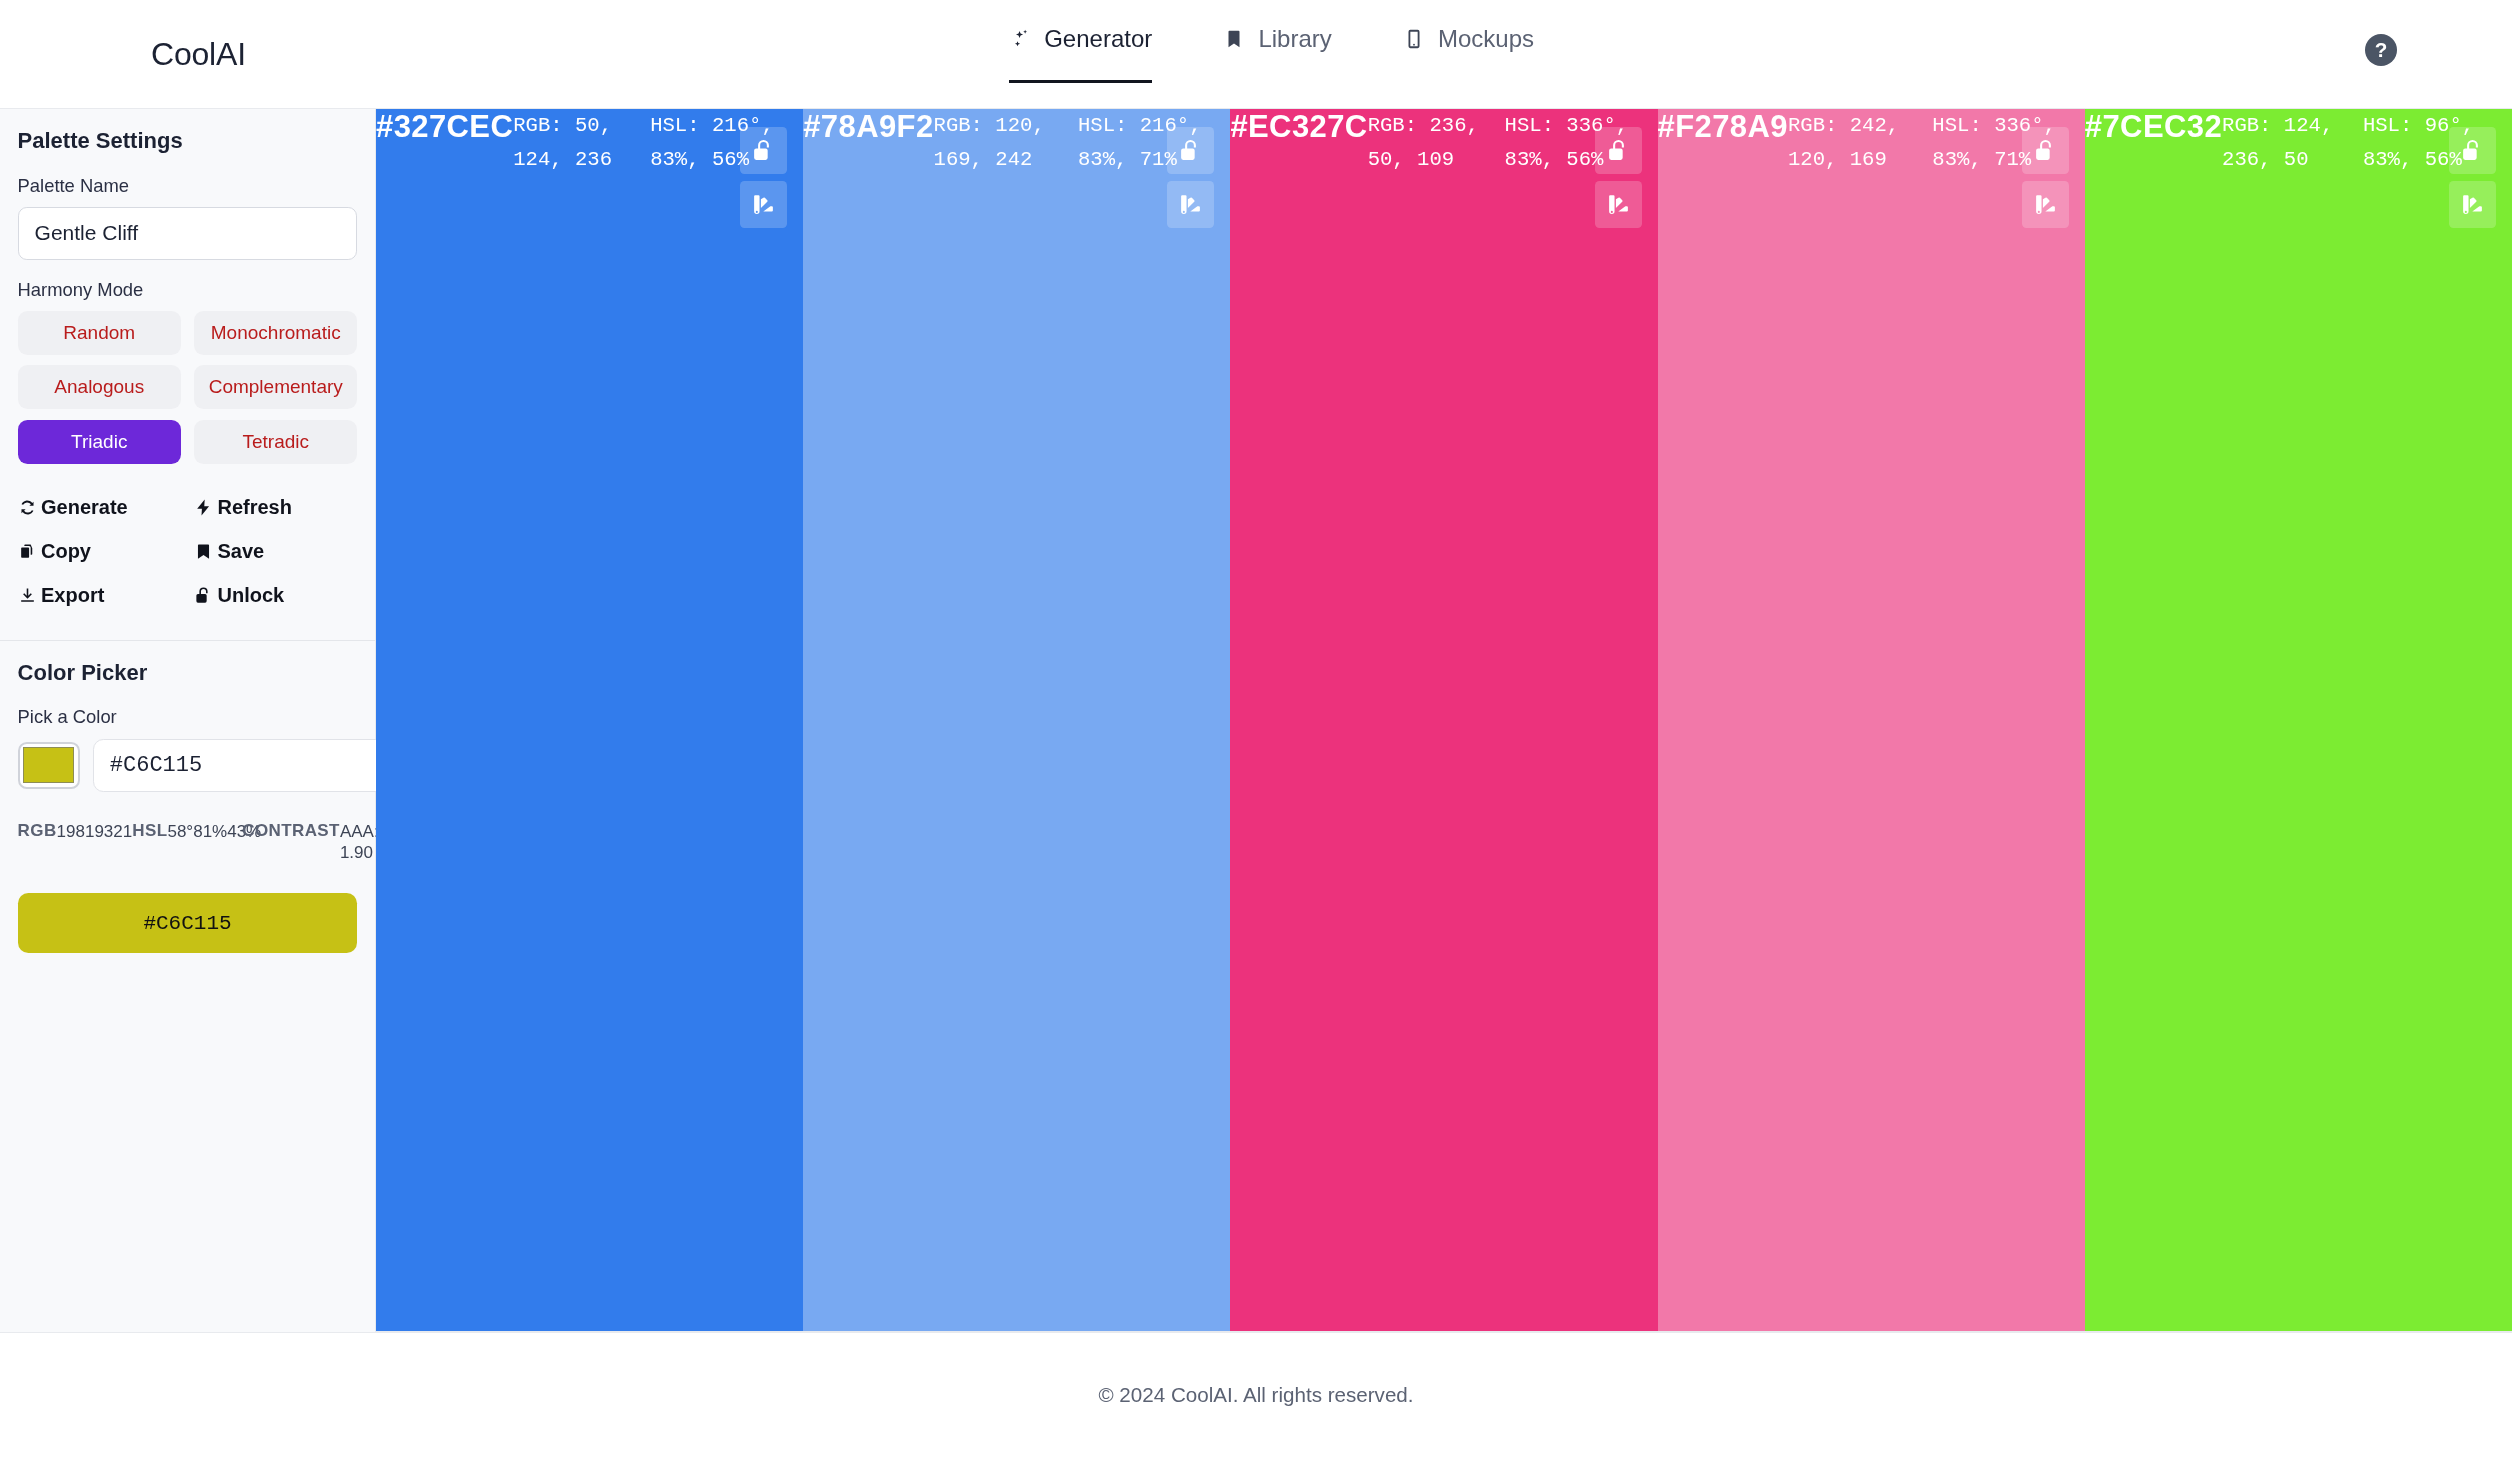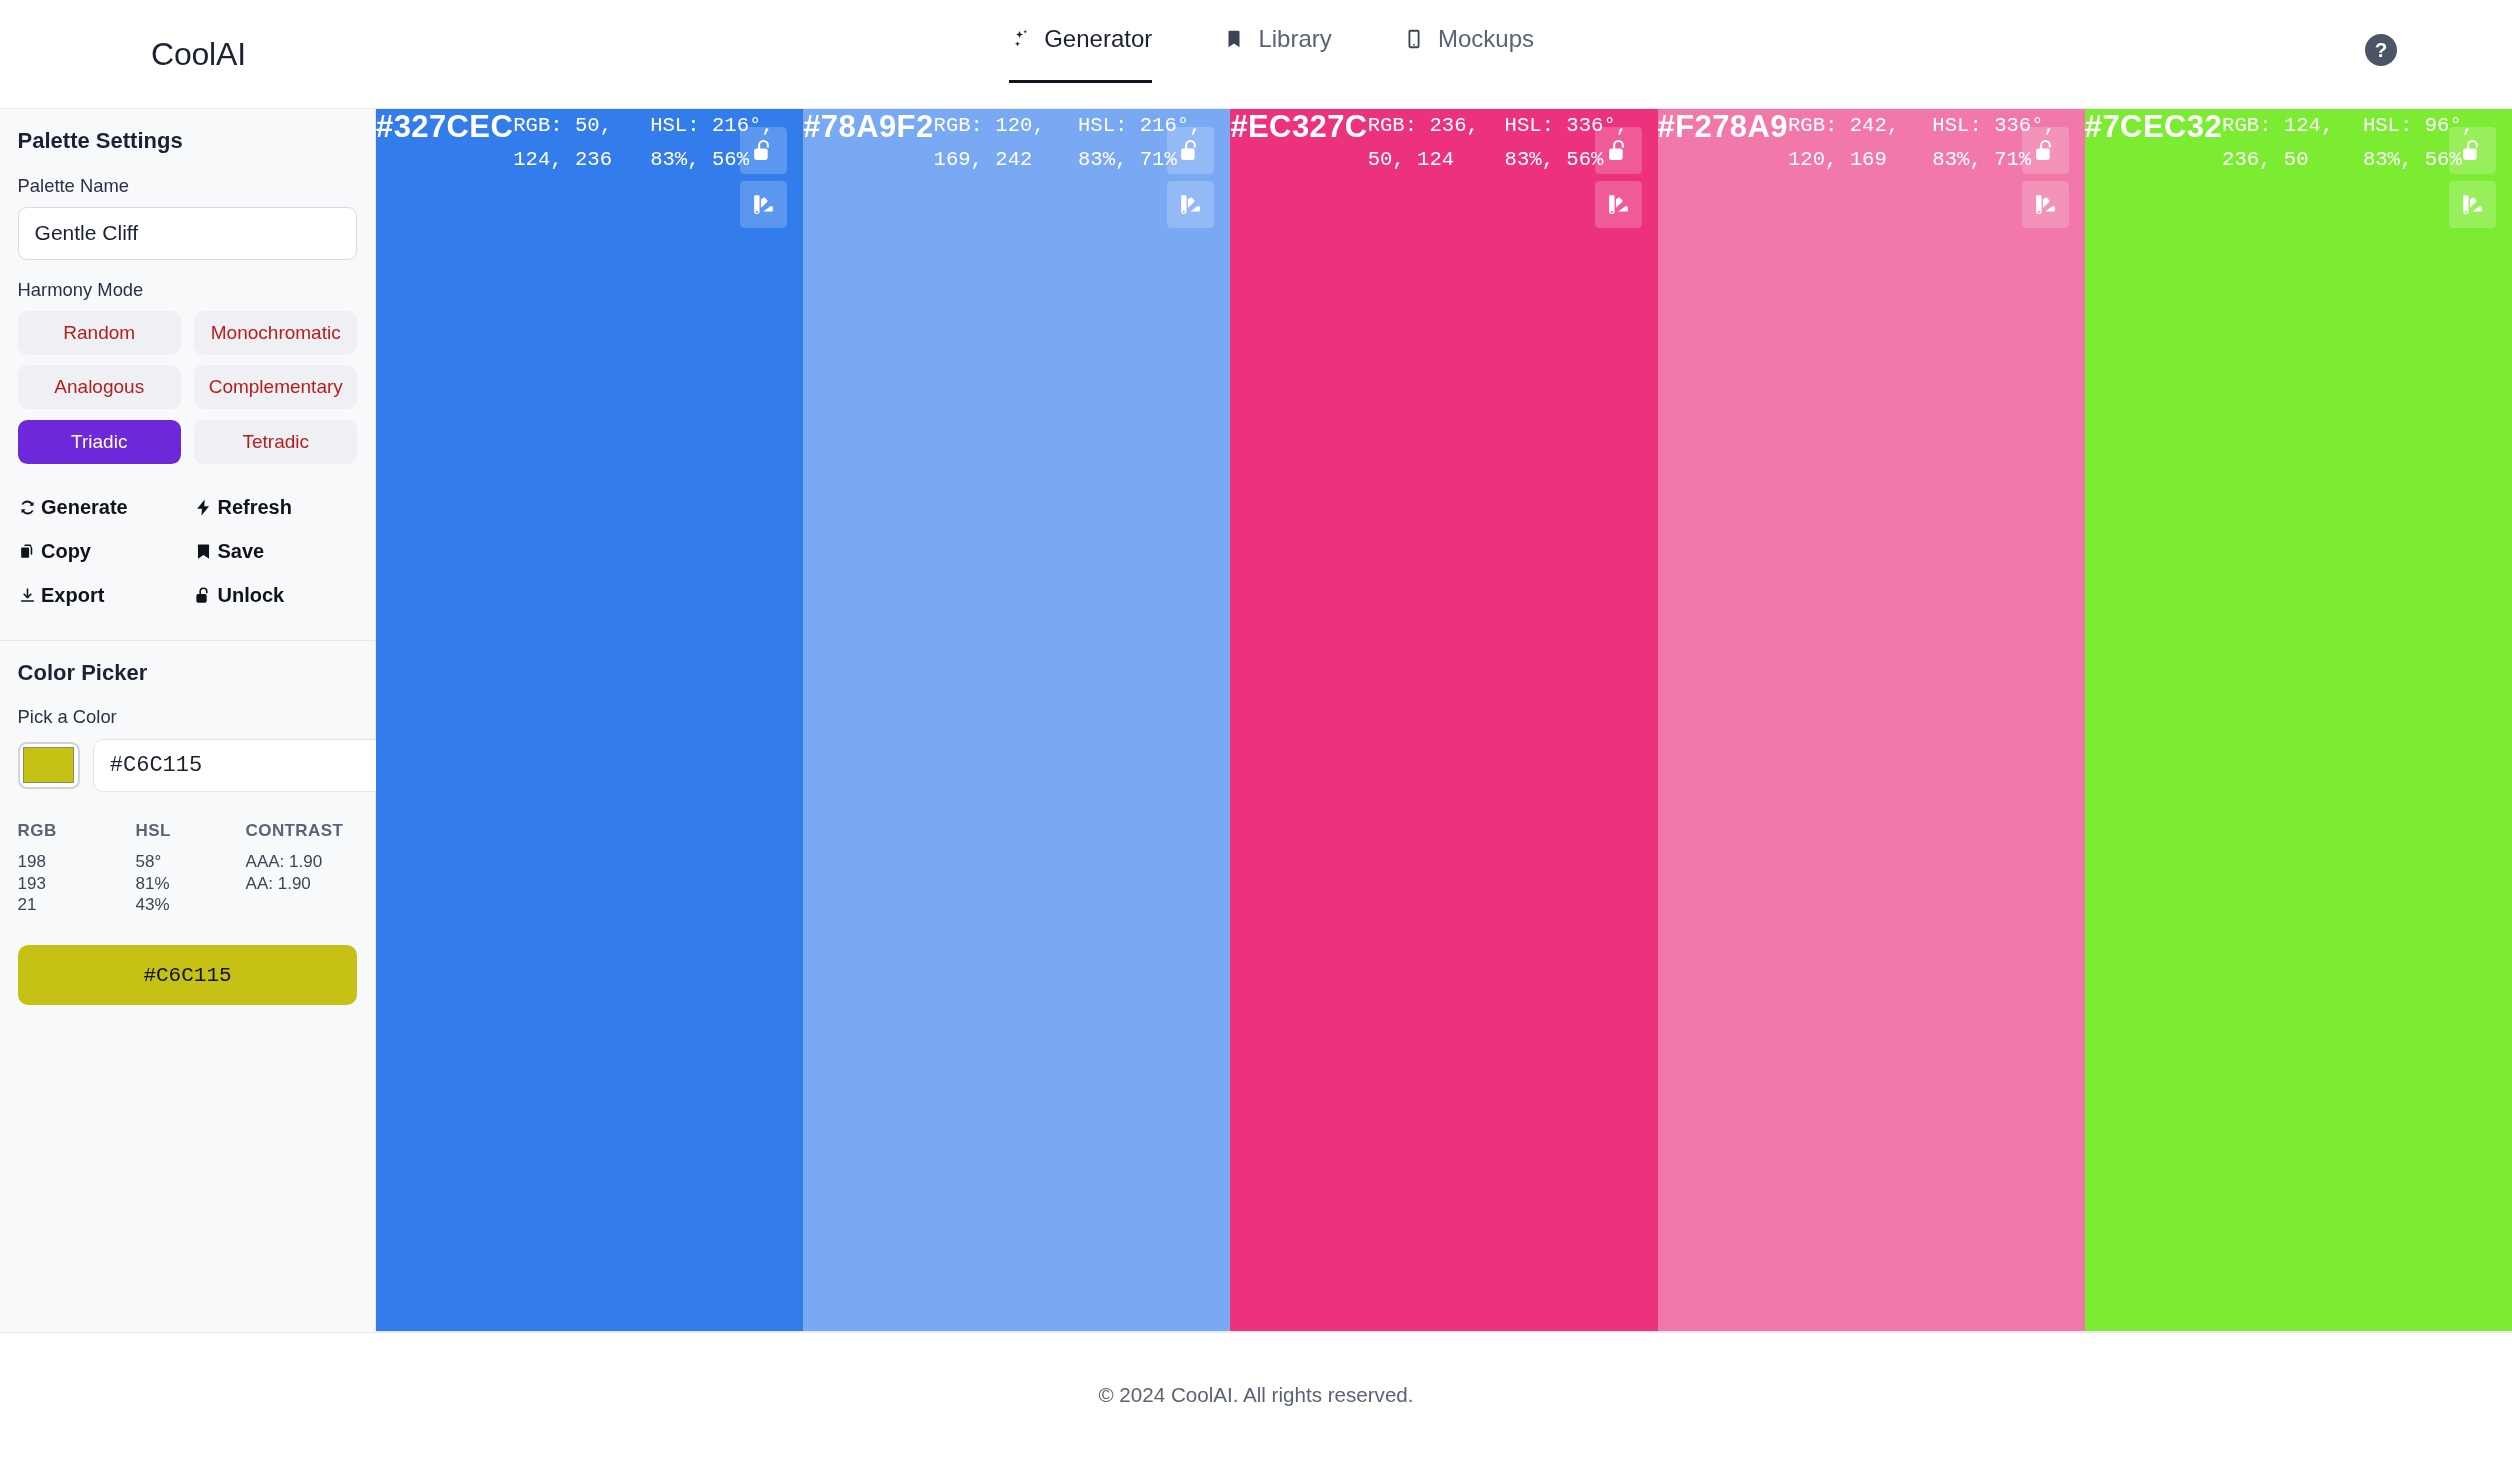--- a/index.html
+++ b/index.html
@@ -204,21 +204,21 @@
     color: #1c2233;
     padding: 0 16px;
     outline: none;
   }
 
   .stats {
     display: flex;
     margin-top: 29px;
     font-size: 17px;
   }
-  .stat-col { display: flex; flex-direction: column; }
+  .stat-col { display: flex; flex-direction: row; }
   .stat-col.c1 { width: 118px; }
   .stat-col.c2 { width: 110px; }
   .stat-head {
     font-weight: 700;
     color: #5b6273;
     letter-spacing: 0.4px;
     margin-bottom: 10.3px;
   }
   .stat-val { color: #3d4455; line-height: 1.28; }
 
@@ -498,21 +498,21 @@
                 <path d="M12 1.8a5.2 5.2 0 0 1 5.2 5.2v2h-2V7a3.2 3.2 0 0 0-6.4 0v3H14a2 2 0 0 1 2 2v7a2 2 0 0 1-2 2H5a2 2 0 0 1-2-2v-7a2 2 0 0 1 2-2h1.8V7A5.2 5.2 0 0 1 12 1.8z"></path>
               </svg>
           </button>
           <button class="tool-btn">
             <svg viewBox="0 0 24 24">
                 <path d="M4 3h3.2a1 1 0 0 1 1 1v14.4a2.6 2.6 0 1 1-5.2 0V4a1 1 0 0 1 1-1zm1.6 15.1a1 1 0 1 0 0 2 1 1 0 0 0 0-2zM13.3 5.6l2.3 2.3a1 1 0 0 1 0 1.4l-6.1 6.1V6.9l2.4-1.3a1 1 0 0 1 1.4 0zM20 13.6a1 1 0 0 1 1 1v3.2a1 1 0 0 1-1 1h-8.2l6.8-5.2h1.4z"></path>
               </svg>
           </button>
         </div>
         <div class="col-hex">#EC327C</div>
-        <div class="col-line">RGB: 236, 50, 124</div>
+        <div class="col-line">RGB: 236, 50, 109</div>
         <div class="col-line">HSL: 336°, 83%, 56%</div>
       </div>
 
       <div class="col" id="col-3" style="background: rgb(242, 120, 169);">
         <div class="col-tools">
           <button class="tool-btn">
             <svg viewBox="0 0 24 24">
                 <path d="M12 1.8a5.2 5.2 0 0 1 5.2 5.2v2h-2V7a3.2 3.2 0 0 0-6.4 0v3H14a2 2 0 0 1 2 2v7a2 2 0 0 1-2 2H5a2 2 0 0 1-2-2v-7a2 2 0 0 1 2-2h1.8V7A5.2 5.2 0 0 1 12 1.8z"></path>
               </svg>
           </button>

